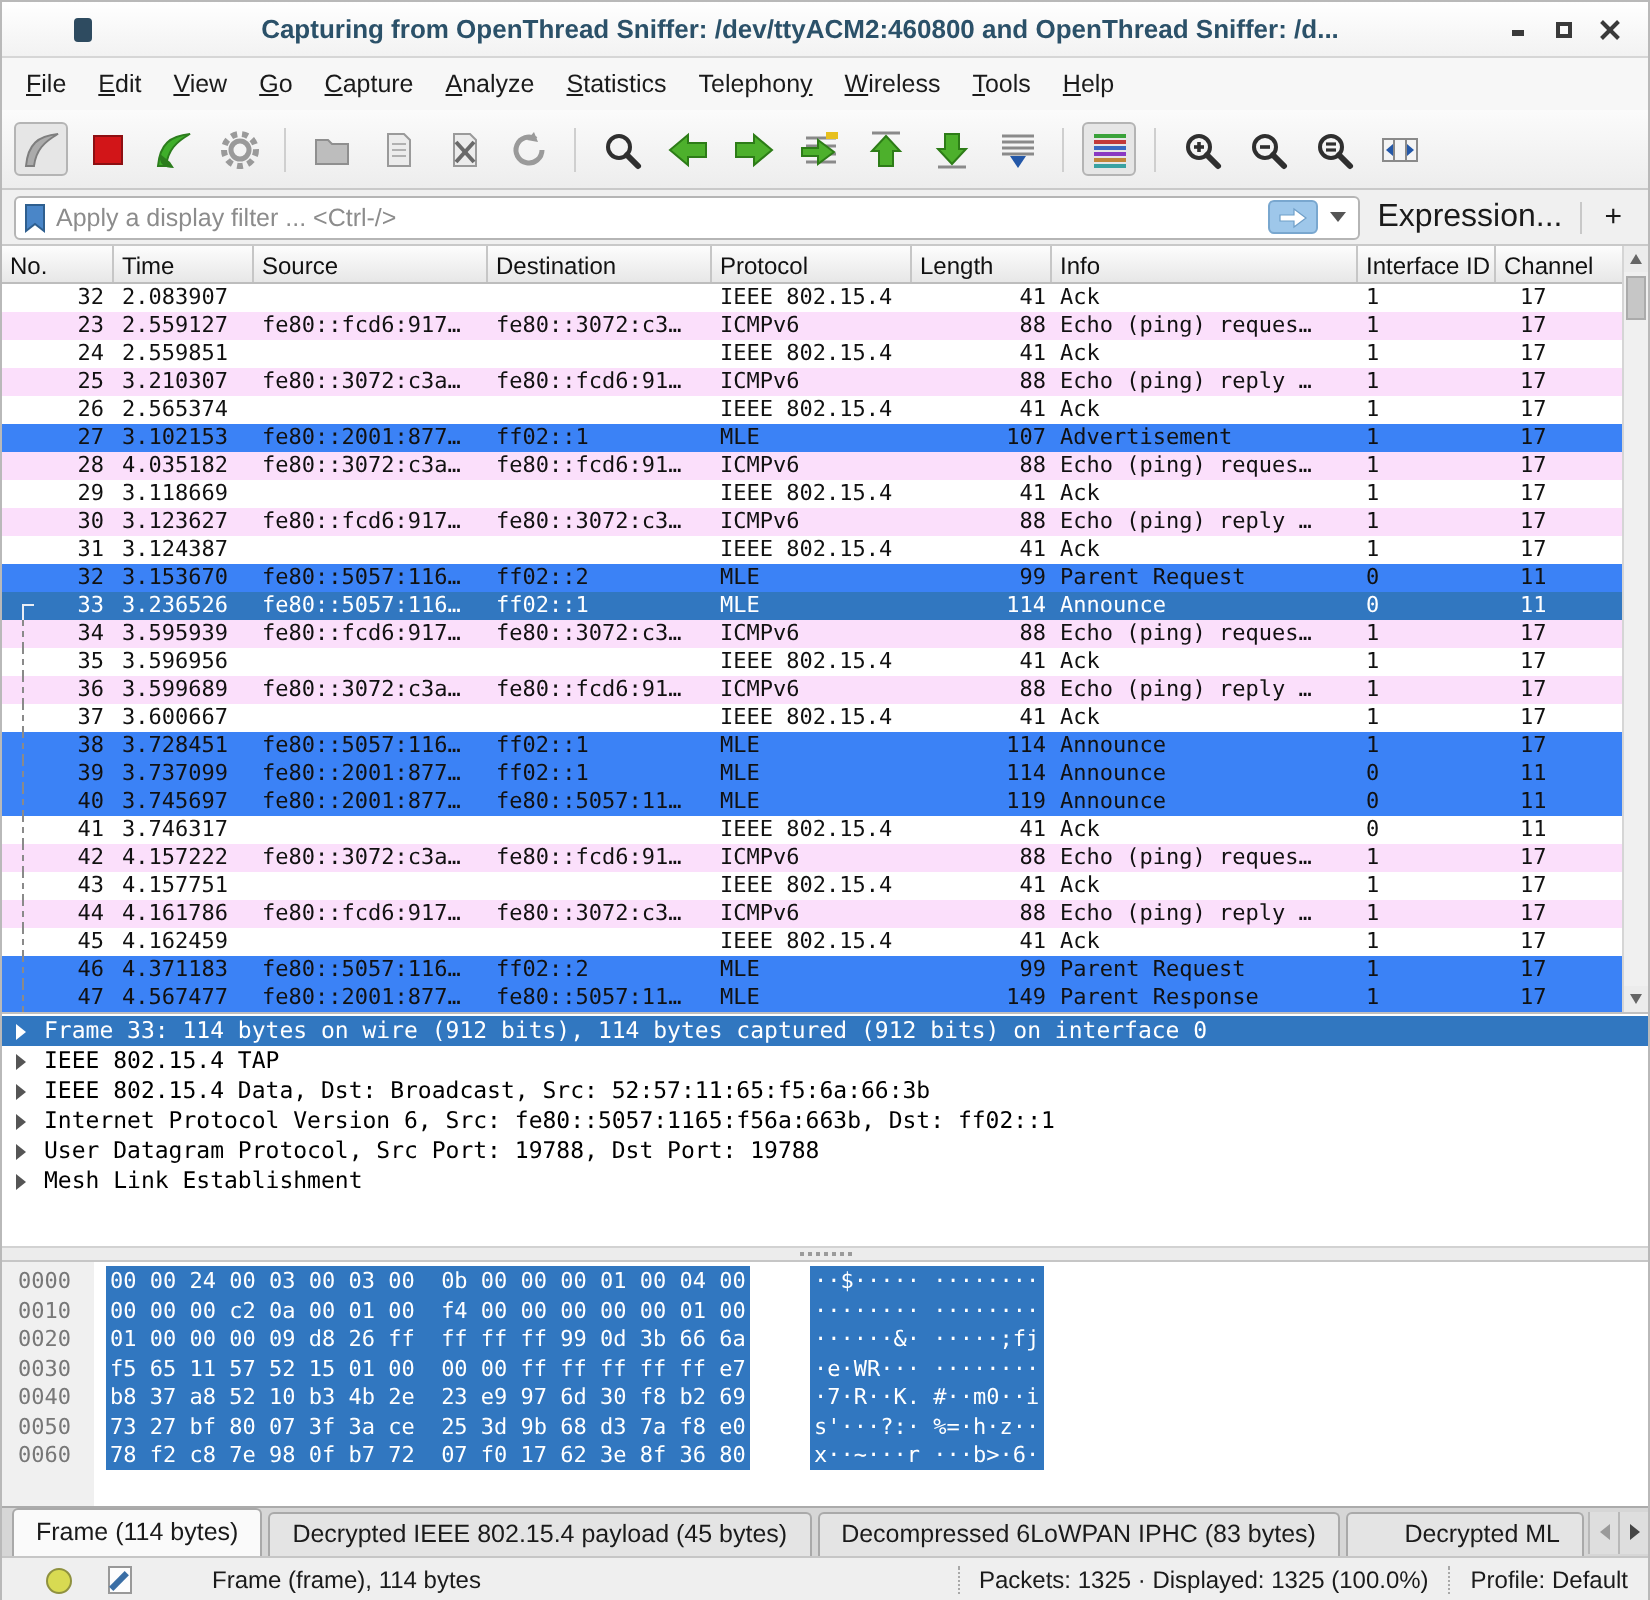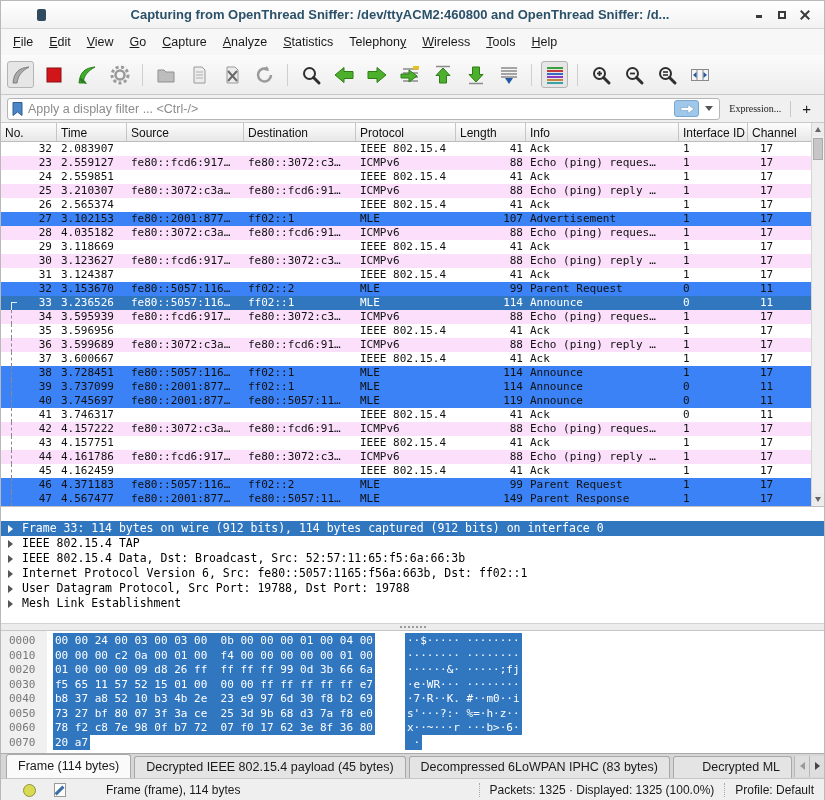--- a/index.html
+++ b/index.html
@@ -29,21 +29,21 @@
 .tsep {width:1px;height:22px;background:#cfcfcf;margin:0 3px;flex:none;}
 
 
 .filterbar {height:28px;background:#f0f0f0;border-bottom:1px solid #c9c9c9;display:flex;align-items:center;padding:0 6px;gap:4px;flex:none;}
 .fwrap {flex:1;height:22px;background:#fff;border:1px solid #b5b5b5;border-radius:3px;display:flex;align-items:center;padding:0 3px;}
 .fwrap input {flex:1;border:none;outline:none;font-size:12.5px;color:#333;background:transparent;padding-left:4px;font-family:"Liberation Sans",sans-serif;min-width:0;}
 .fwrap input::placeholder {color:#8c8c8c;}
 .fapply {width:25px;height:17px;background:#9ec7ea;border:1px solid #79a7cf;border-radius:3px;display:flex;align-items:center;justify-content:center;flex:none;}
 .fcaret {width:14px;height:17px;display:flex;align-items:center;justify-content:center;margin-left:3px;flex:none;}
 .tri-down {width:0;height:0;border-left:4px solid transparent;border-right:4px solid transparent;border-top:5px solid #555;}
-.fexp {font-size:10px;color:#1a1a1a;padding:0 5px;font-family:Liberation Serif, serif;}
+.fexp {font-size:16px;color:#1a1a1a;padding:0 5px;}
 .fsep {width:1px;height:16px;background:#c8c8c8;}
 .fplus {font-size:15px;color:#1a1a1a;padding:0 7px;}
 
 
 .list-area {height:383px;display:flex;flex:none;}
 .list-main {flex:1;overflow:hidden;}
 .lheader {height:19px;display:flex;background:linear-gradient(#fdfdfd,#e7e7e7);border-bottom:1px solid #bdbdbd;font-size:12px;color:#111;}
 .hcell {border-right:1px solid #c6c6c6;padding:3px 0 0 4px;white-space:nowrap;overflow:hidden;flex:none;}
 .c0{width:56px}.c1{width:70px}.c2{width:117px}.c3{width:112px}.c4{width:100px}.c5{width:70px}.c6{width:153px}.c7{width:69px}.c8{width:64px}
 .prow {height:14px;display:flex;font-family:"DejaVu Sans Mono","Liberation Mono",monospace;font-size:11px;line-height:14px;position:relative;color:#111;}
@@ -59,21 +59,21 @@
 .mark.start {border-left:1px solid #e9eef5;border-top:1px solid #e9eef5;top:6px;bottom:0;}
 .mark.line {border-left:1px dashed #8a8a8a;top:0;bottom:0;}
 .vscroll {width:13px;background:#f0f0f0;border-left:1px solid #d5d5d5;display:flex;flex-direction:column;flex:none;}
 .sbtn {height:13px;display:flex;align-items:center;justify-content:center;background:#ececec;flex:none;}
 .strack {flex:1;position:relative;}
 .sthumb {position:absolute;top:2px;left:1px;right:1px;height:22px;background:#c6c6c6;border:1px solid #ababab;}
 .tri-up-s {width:0;height:0;border-left:3.5px solid transparent;border-right:3.5px solid transparent;border-bottom:5px solid #666;}
 .tri-down-s {width:0;height:0;border-left:3.5px solid transparent;border-right:3.5px solid transparent;border-top:5px solid #666;}
 
 
-.details {height:117px;background:#fff;border-top:1px solid #c0c0c0;padding-top:14px;font-family:"DejaVu Sans Mono","Liberation Mono",monospace;font-size:11.5px;flex:none;overflow:hidden;}
+.details {height:117px;background:#fff;border-top:1px solid #c0c0c0;padding-top:1px;font-family:"DejaVu Sans Mono","Liberation Mono",monospace;font-size:11.5px;flex:none;overflow:hidden;}
 .drow {height:15px;line-height:15px;display:flex;align-items:center;white-space:pre;overflow:hidden;color:#000;}
 .darrow {width:9px;margin-left:7px;margin-right:5px;display:flex;flex:none;}
 .tri-right {width:0;height:0;border-top:4px solid transparent;border-bottom:4px solid transparent;border-left:5px solid #555;}
 .drow.dsel {background:#3177c0;color:#fff;}
 .drow.dsel .tri-right {border-left-color:#fff;}
 
 
 .splitter {height:8px;background:#ececec;border-top:1px solid #d2d2d2;border-bottom:1px solid #c6c6c6;display:flex;align-items:center;justify-content:center;flex:none;}
 .grip {width:26px;border-top:2px dotted #9b9b9b;}
 
@@ -654,21 +654,20 @@
 
   <div class="hexpane" id="hexpane">
     <div class="hx-gutter"></div>
   <div class="hxrow"><span class="hx-off">0000</span><span class="hx-hex"><span>00 00 24 00 03 00 03 00  0b 00 00 00 01 00 04 00</span></span><span class="hx-ascii"><span>··$····· ········</span></span></div>
       <div class="hxrow"><span class="hx-off">0010</span><span class="hx-hex"><span>00 00 00 c2 0a 00 01 00  f4 00 00 00 00 00 01 00</span></span><span class="hx-ascii"><span>········ ········</span></span></div>
       <div class="hxrow"><span class="hx-off">0020</span><span class="hx-hex"><span>01 00 00 00 09 d8 26 ff  ff ff ff 99 0d 3b 66 6a</span></span><span class="hx-ascii"><span>······&amp;· ·····;fj</span></span></div>
       <div class="hxrow"><span class="hx-off">0030</span><span class="hx-hex"><span>f5 65 11 57 52 15 01 00  00 00 ff ff ff ff ff e7</span></span><span class="hx-ascii"><span>·e·WR··· ········</span></span></div>
       <div class="hxrow"><span class="hx-off">0040</span><span class="hx-hex"><span>b8 37 a8 52 10 b3 4b 2e  23 e9 97 6d 30 f8 b2 69</span></span><span class="hx-ascii"><span>·7·R··K. #··m0··i</span></span></div>
       <div class="hxrow"><span class="hx-off">0050</span><span class="hx-hex"><span>73 27 bf 80 07 3f 3a ce  25 3d 9b 68 d3 7a f8 e0</span></span><span class="hx-ascii"><span>s'···?:· %=·h·z··</span></span></div>
       <div class="hxrow"><span class="hx-off">0060</span><span class="hx-hex"><span>78 f2 c8 7e 98 0f b7 72  07 f0 17 62 3e 8f 36 80</span></span><span class="hx-ascii"><span>x··~···r ···b&gt;·6·</span></span></div>
-      <div class="hxrow"><span class="hx-off">0070</span><span class="hx-hex"><span>20 a7</span></span><span class="hx-ascii"><span> ·</span></span></div>
     </div>
 
   <div class="tabsbar" id="tabsbar">
       <div class="btab active">Frame (114 bytes)</div>
       <div class="btab">Decrypted IEEE 802.15.4 payload (45 bytes)</div>
       <div class="btab">Decompressed 6LoWPAN IPHC (83 bytes)</div>
       <div class="btab trunc">Decrypted ML</div>
       <div class="tab-scroll">
         <div class="tsbtn">
           <div class="tri-left-s"></div>

